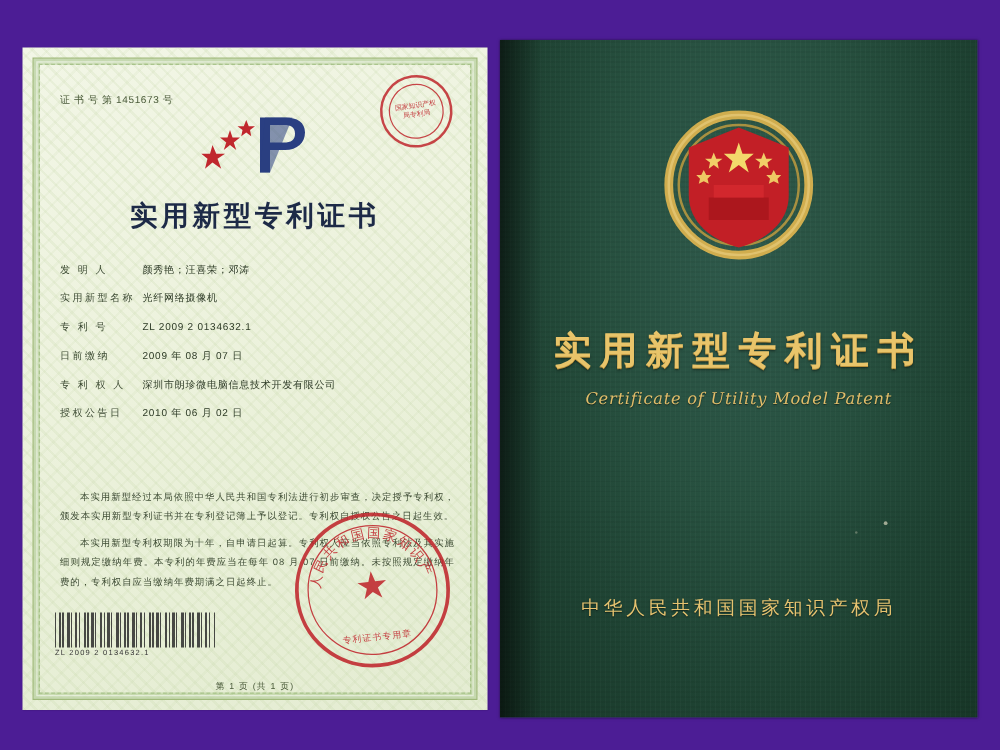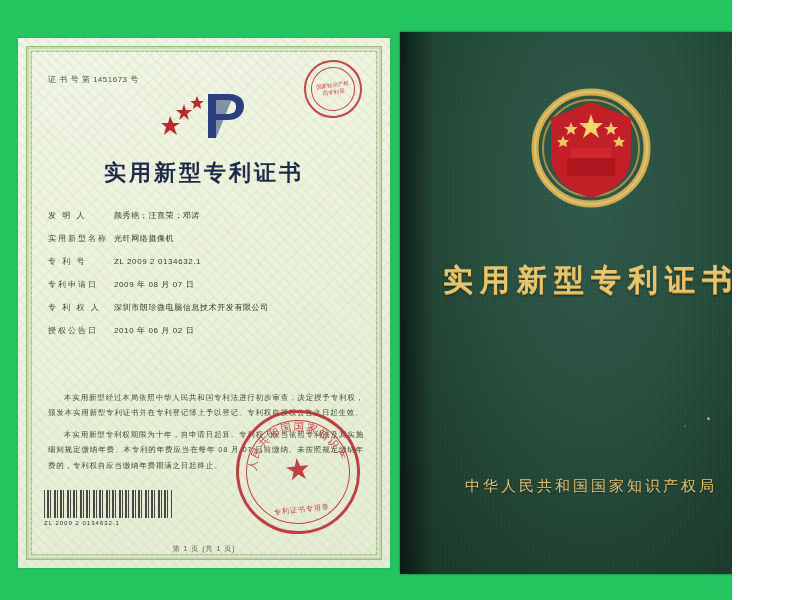--- a/index.html
+++ b/index.html
@@ -5,23 +5,23 @@
   html, body {
     margin: 0;
     padding: 0;
     background: #ffffff;
     width: 800px;
     height: 600px;
     font-family: "Liberation Sans", sans-serif;
   }
   #stage {
     position: relative;
-    width: 732px;
+    width: 800px;
     height: 600px;
-    background: #22c55e;
+    background: #4c1d95;
     overflow: hidden;
   }
 
   
   .cert-page {
     position: absolute;
     left: 18px;
     top: 38px;
     width: 372px;
     height: 530px;
@@ -397,21 +397,21 @@
       </div>
       <div class="field-row">
         <span class="field-label">实用新型名称</span>
         <span class="field-value">光纤网络摄像机</span>
       </div>
       <div class="field-row">
         <span class="field-label">专 利 号</span>
         <span class="field-value">ZL 2009 2 0134632.1</span>
       </div>
       <div class="field-row">
-        <span class="field-label">专利申请日</span>
+        <span class="field-label">日前缴纳</span>
         <span class="field-value">2009 年 08 月 07 日</span>
       </div>
       <div class="field-row">
         <span class="field-label">专 利 权 人</span>
         <span class="field-value">深圳市朗珍微电脑信息技术开发有限公司</span>
       </div>
       <div class="field-row">
         <span class="field-label">授权公告日</span>
         <span class="field-value">2010 年 06 月 02 日</span>
       </div>
@@ -470,20 +470,21 @@
           <polygon points="44,38 46,43 51,43 47,46 48,51 44,48 40,51 41,46 37,43 42,43" opacity="0.95"></polygon>
           <polygon points="92,52 94,56 98,56 95,59 96,63 92,61 88,63 89,59 86,56 90,56" opacity="0.9"></polygon>
           <polygon points="36,52 38,56 42,56 39,59 40,63 36,61 32,63 33,59 30,56 34,56" opacity="0.9"></polygon>
         </g>
 
         <circle cx="64" cy="64" r="56" fill="none" stroke="rgba(255,235,170,0.35)" stroke-width="2"></circle>
       </svg>
     </div>
 
     <div class="cover-title">实用新型专利证书</div>
+    <div class="cover-subtitle">Certificate of Utility Model Patent</div>
 
     <div class="cover-speck"></div>
     <div class="cover-speck two"></div>
 
     <div class="cover-org-cn">中华人民共和国国家知识产权局</div>
   </div>
 
 </div>
 
 </body></html>

